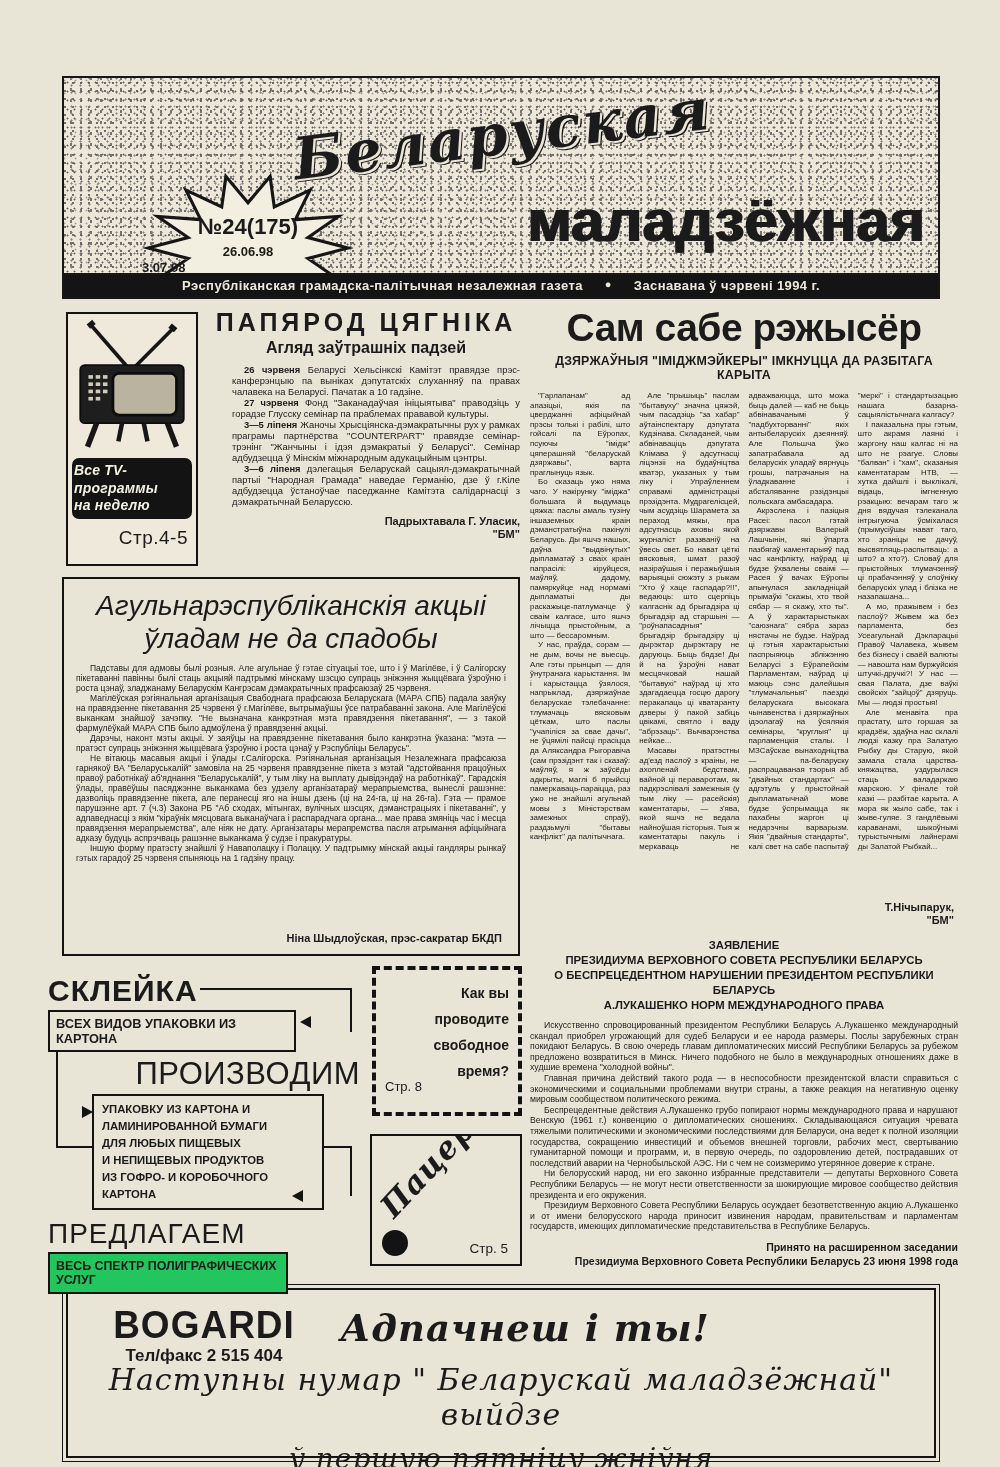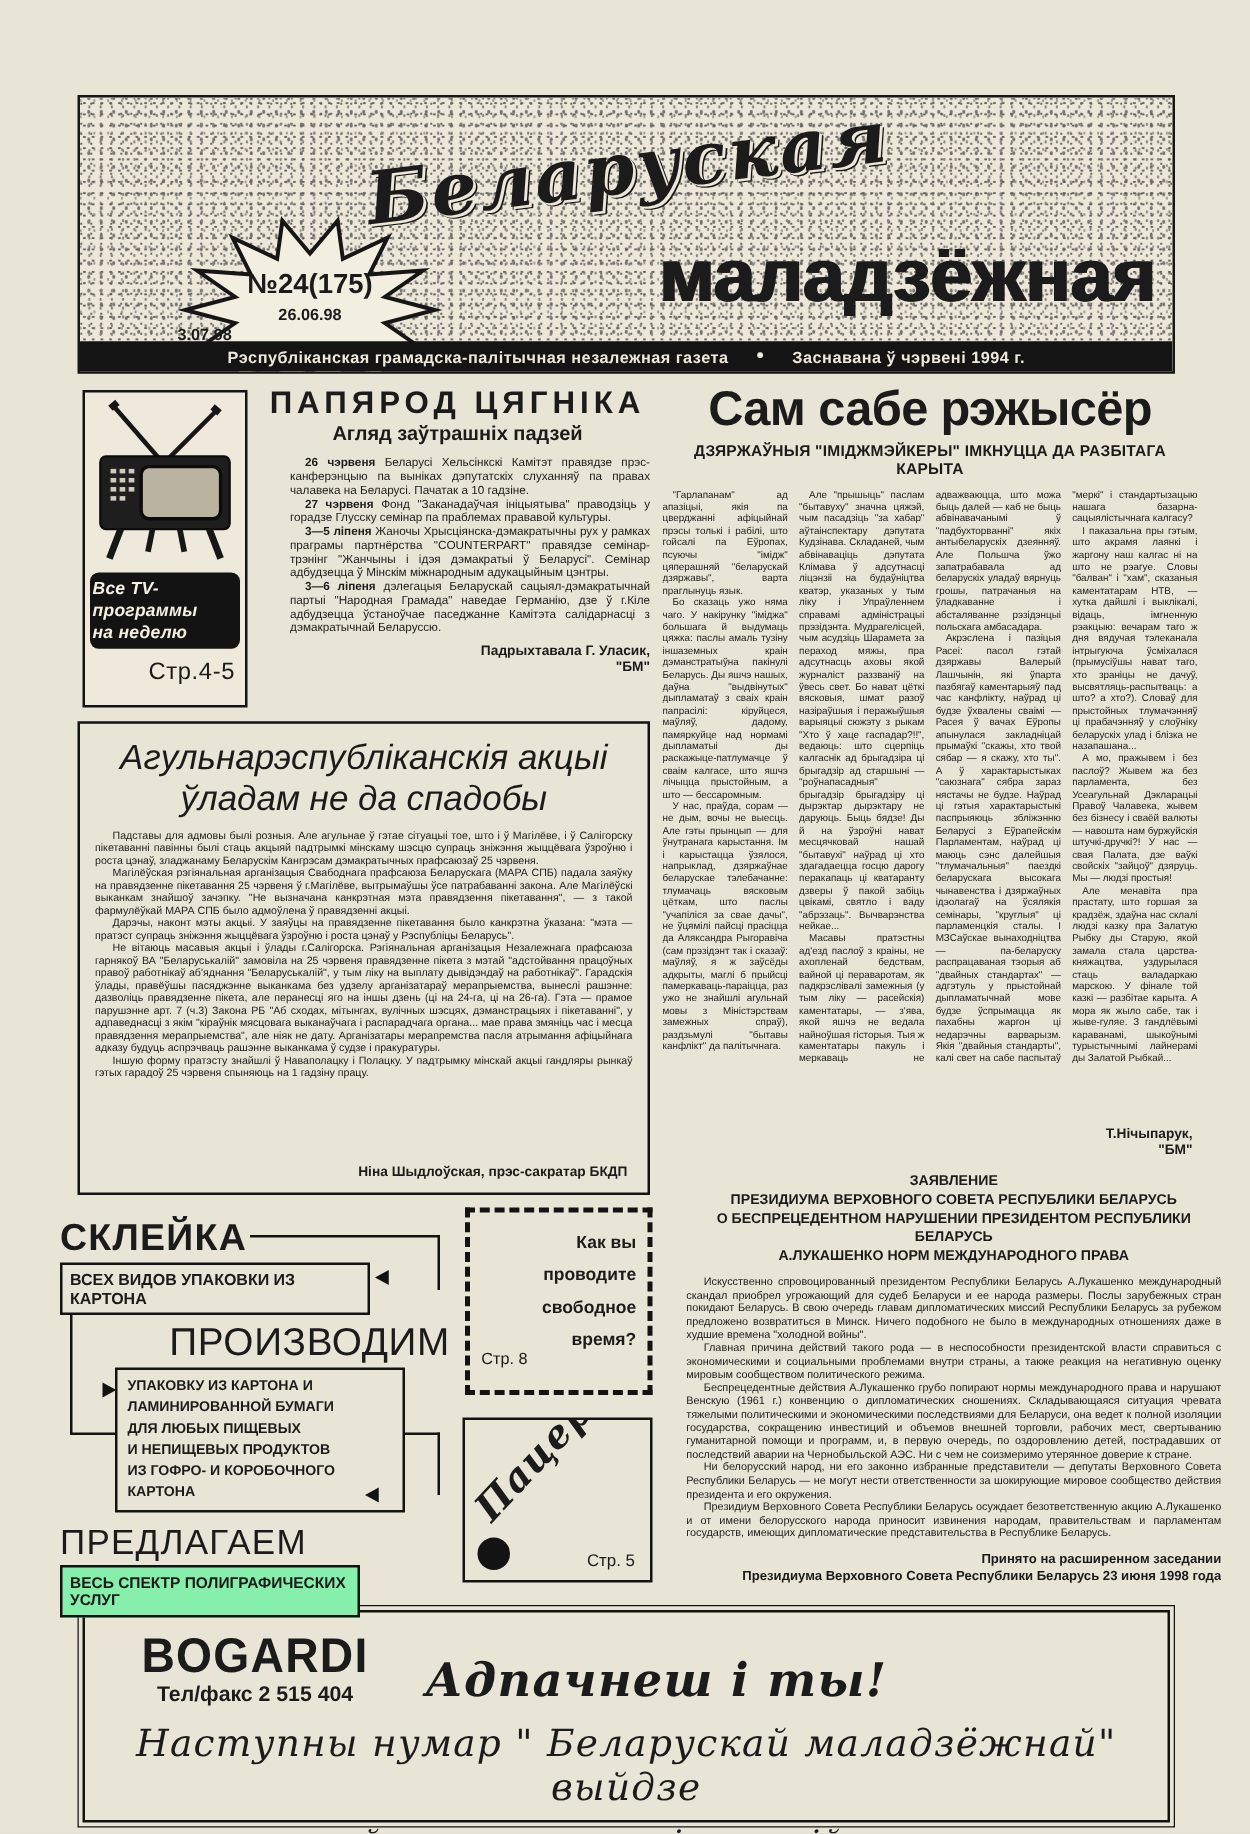--- a/index.html
+++ b/index.html
@@ -51,34 +51,34 @@
 
   
   .article-director { position:absolute; left:530px; top:306px; width:428px; height:632px; }
   .dir-head { text-align:center; font-size:39px; line-height:44px; font-weight:bold; letter-spacing:-.5px; }
   .dir-sub { text-align:center; font-size:12.4px; font-weight:bold; margin-top:4px; letter-spacing:.2px; }
   .dir-cols { column-count:4; column-gap:9px; font-size:7.9px; line-height:9.6px; text-align:justify; margin-top:9px; height:552px; overflow:hidden; }
   .dir-cols p { text-indent:8px; }
   .dir-byline { position:absolute; right:2px; top:594px; font-weight:bold; font-size:11px; line-height:13px; text-align:right; background:#e9e5d6; padding:1px 2px 1px 8px; }
 
   
-  .statement { position:absolute; left:549px; top:938px; width:428px; height:342px; overflow:hidden; }
+  .statement { position:absolute; left:530px; top:938px; width:428px; height:342px; overflow:hidden; }
   .st-title { text-align:center; font-weight:bold; font-size:11.3px; line-height:15px; }
   .st-body { font-size:8.7px; line-height:10.6px; text-align:justify; margin-top:7px; }
   .st-body p { text-indent:14px; }
   .st-signoff { text-align:right; font-weight:bold; font-size:10.5px; line-height:14px; margin-top:8px; }
 
   
   .ad-bogardi { position:absolute; left:48px; top:974px; width:312px; height:294px; }
   .ad-h1 { font-size:30px; font-weight:bold; letter-spacing:1px; }
   .ad-box1 { border:2px solid #131313; width:248px; padding:4px 6px; font-size:12.8px; font-weight:bold; margin-top:2px; background:#e9e5d6; position:relative; z-index:2; }
   .ad-h2 { font-size:31px; font-weight:normal; text-align:right; margin-top:4px; letter-spacing:.5px; }
   .ad-box2 { border:2px solid #131313; width:232px; margin:2px 0 0 44px; padding:5px 8px; font-size:11.3px; font-weight:bold; line-height:1.5; background:#e9e5d6; position:relative; z-index:2; }
   .ad-h3 { font-size:28px; font-weight:normal; margin-top:8px; letter-spacing:1px; }
-  .ad-box3 { border:2px solid #131313; width:240px; padding:5px 6px; font-size:12.4px; font-weight:bold; margin-top:2px; background:#86efac; position:relative; z-index:2; }
+  .ad-box3 { border:2px solid #131313; width:240px; padding:5px 6px; font-size:12.4px; font-weight:bold; margin-top:2px; background:#22c55e; position:relative; z-index:2; }
   .ad-brand { text-align:center; font-size:37px; font-weight:bold; letter-spacing:1px; margin-top:10px; transform:scaleY(1.05); }
   .ad-phone { text-align:center; font-size:17px; font-weight:bold; margin-top:0px; }
   .conn { position:absolute; z-index:1; }
   .conn-a { left:152px; top:14px; width:152px; height:44px; border-top:2px solid #131313; border-right:2px solid #131313; }
   .conn-b { left:8px; top:64px; width:40px; height:110px; border-left:2px solid #131313; border-bottom:2px solid #131313; }
   .conn-c { left:180px; top:172px; width:124px; height:50px; border-top:2px solid #131313; border-right:2px solid #131313; }
   .tri { position:absolute; width:0; height:0; z-index:3; }
   .tri-left { border-top:6px solid transparent; border-bottom:6px solid transparent; border-right:11px solid #131313; }
   .tri-right { border-top:6px solid transparent; border-bottom:6px solid transparent; border-left:11px solid #131313; }
   .tri-a { left:252px; top:42px; }
@@ -92,21 +92,21 @@
 
   
   .promo-pacerki { position:absolute; left:370px; top:1134px; width:152px; height:132px; border:2px solid #131313; overflow:hidden; }
   .pacerki-title { position:absolute; left:14px; top:58px; font-family:"DejaVu Serif", serif; font-weight:bold; font-style:italic; font-size:31px; transform:rotate(-47deg); transform-origin:left center; letter-spacing:1px; }
   .pacerki-dot { position:absolute; left:10px; bottom:8px; width:26px; height:26px; border-radius:50%; background:#131313; }
   .pacerki-page { position:absolute; right:12px; bottom:8px; font-size:13.5px; }
 
   
   .footer-banner { position:absolute; left:62px; top:1284px; width:878px; height:178px; border:1px solid #131313; padding:3px; }
   .footer-inner { width:100%; height:100%; border:2px solid #131313; font-family:"DejaVu Serif", serif; font-style:italic; text-align:center; }
-  .fb1 { font-size:37px; font-weight:bold; margin-top:32px; letter-spacing:1px;padding-left:48px; }
+  .fb1 { font-size:37px; font-weight:bold; margin-top:16px; letter-spacing:1px;padding-left:48px; }
   .fb2 { font-size:30px; margin-top:12px; letter-spacing:1px; }
   .fb3 { font-size:28px; margin-top:10px; letter-spacing:1px; }
 </style>
 </head>
 <body>
 
 <div class="page">
 
   <div class="masthead">
     <div class="crowd"></div>

